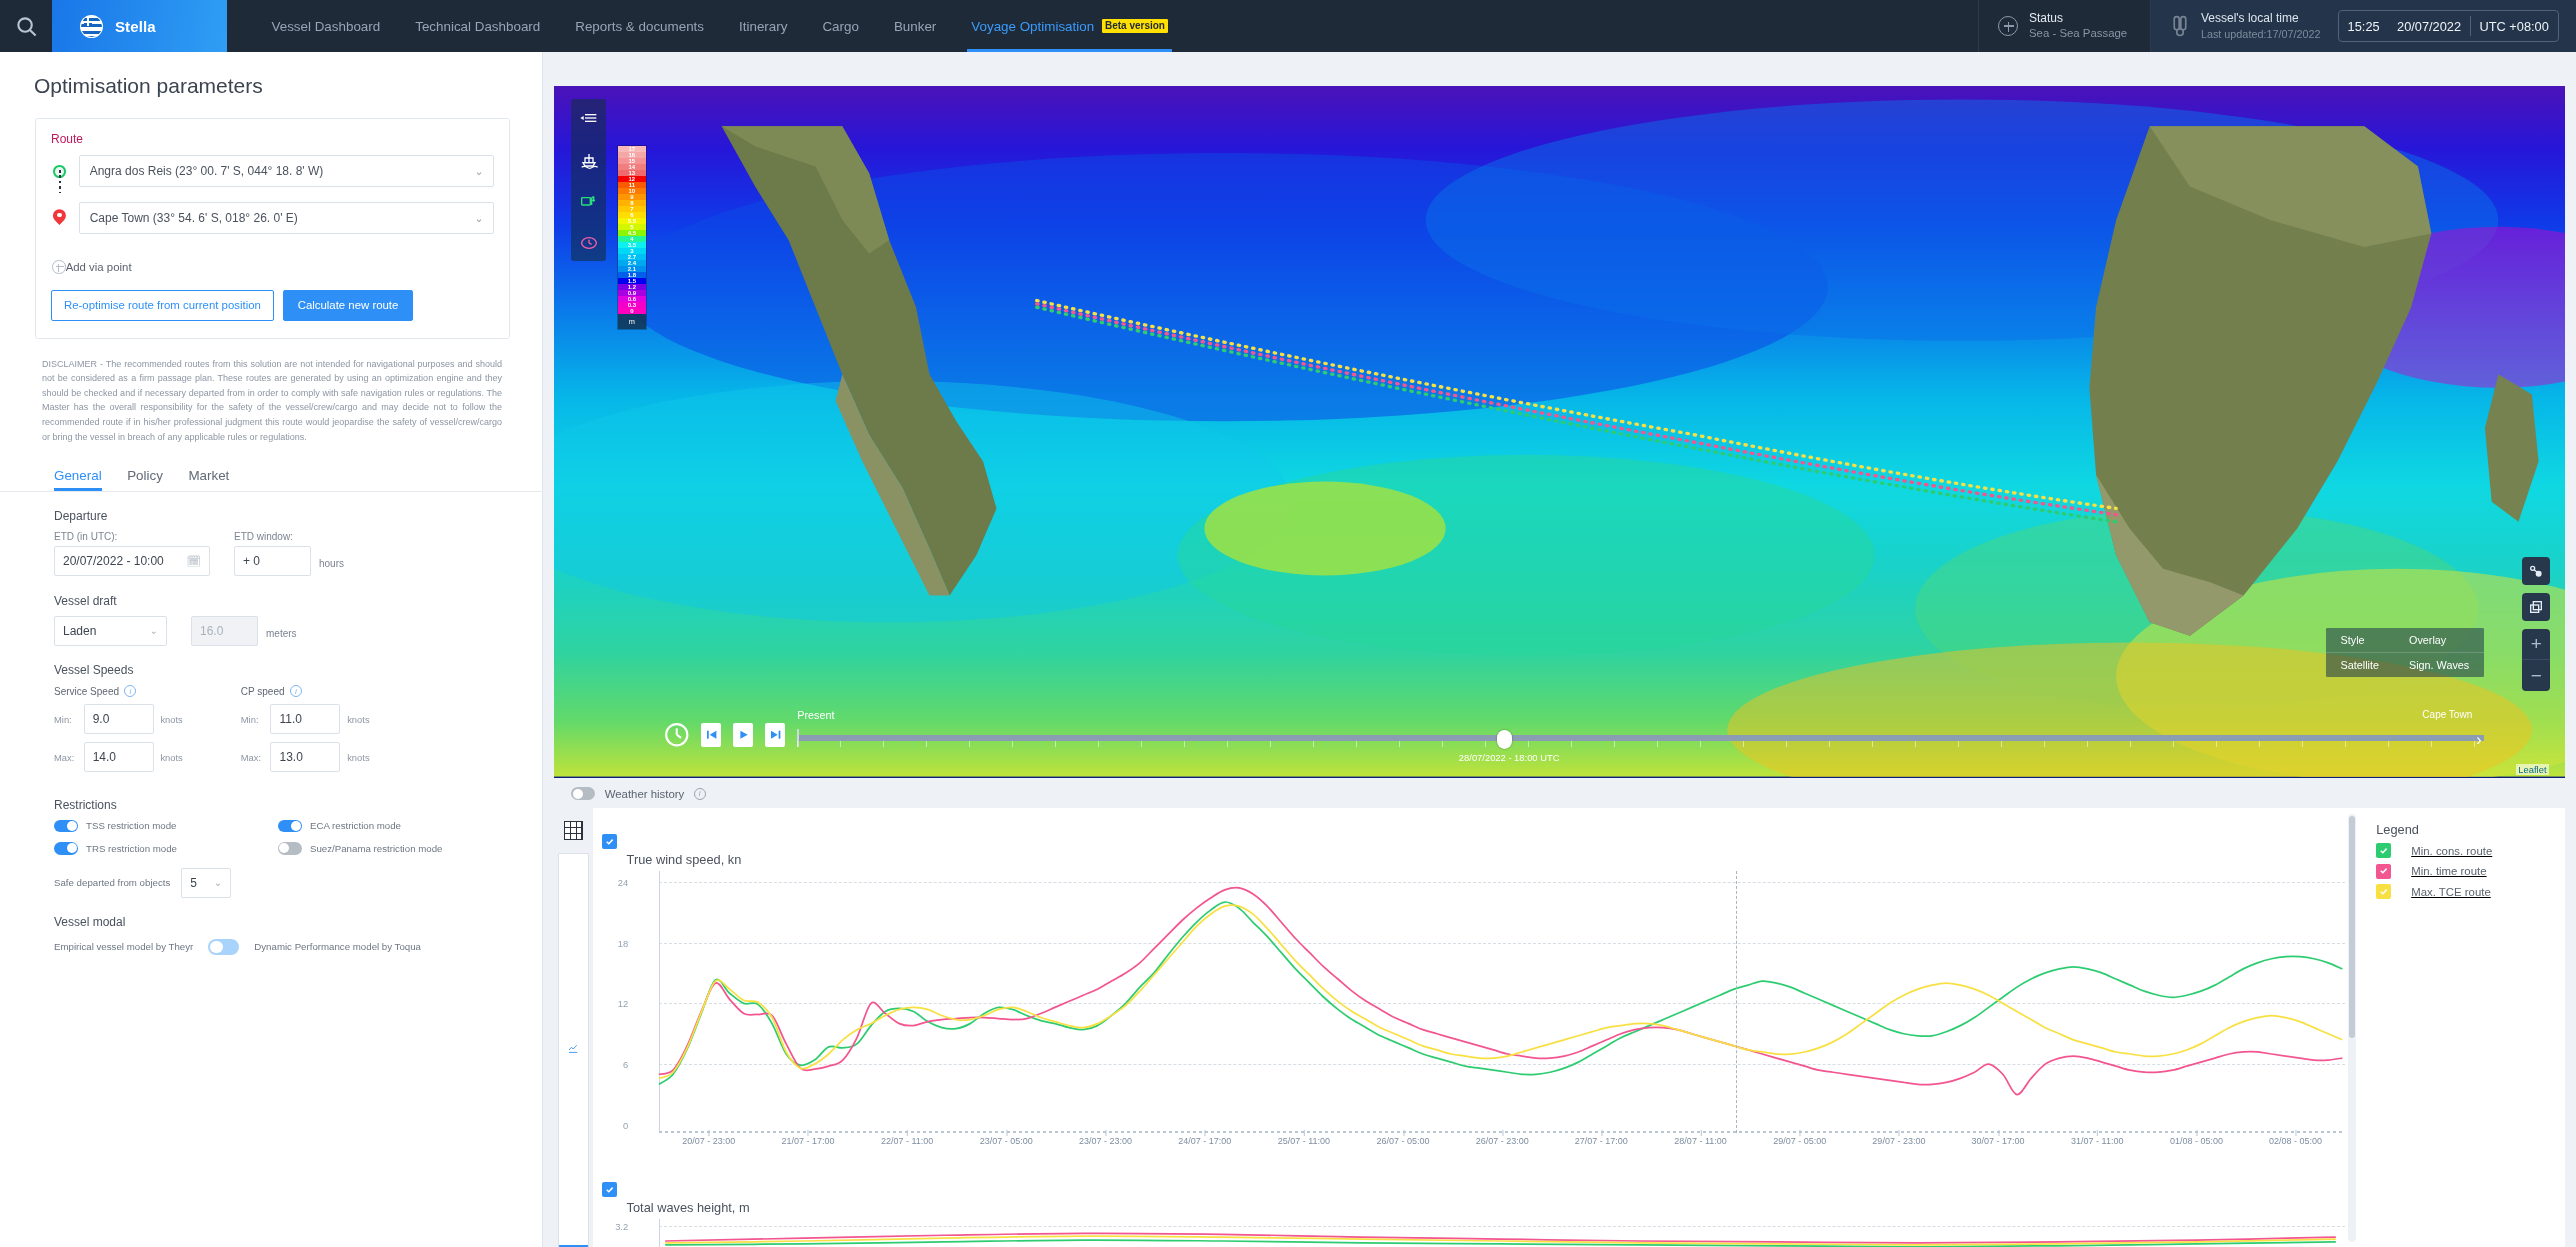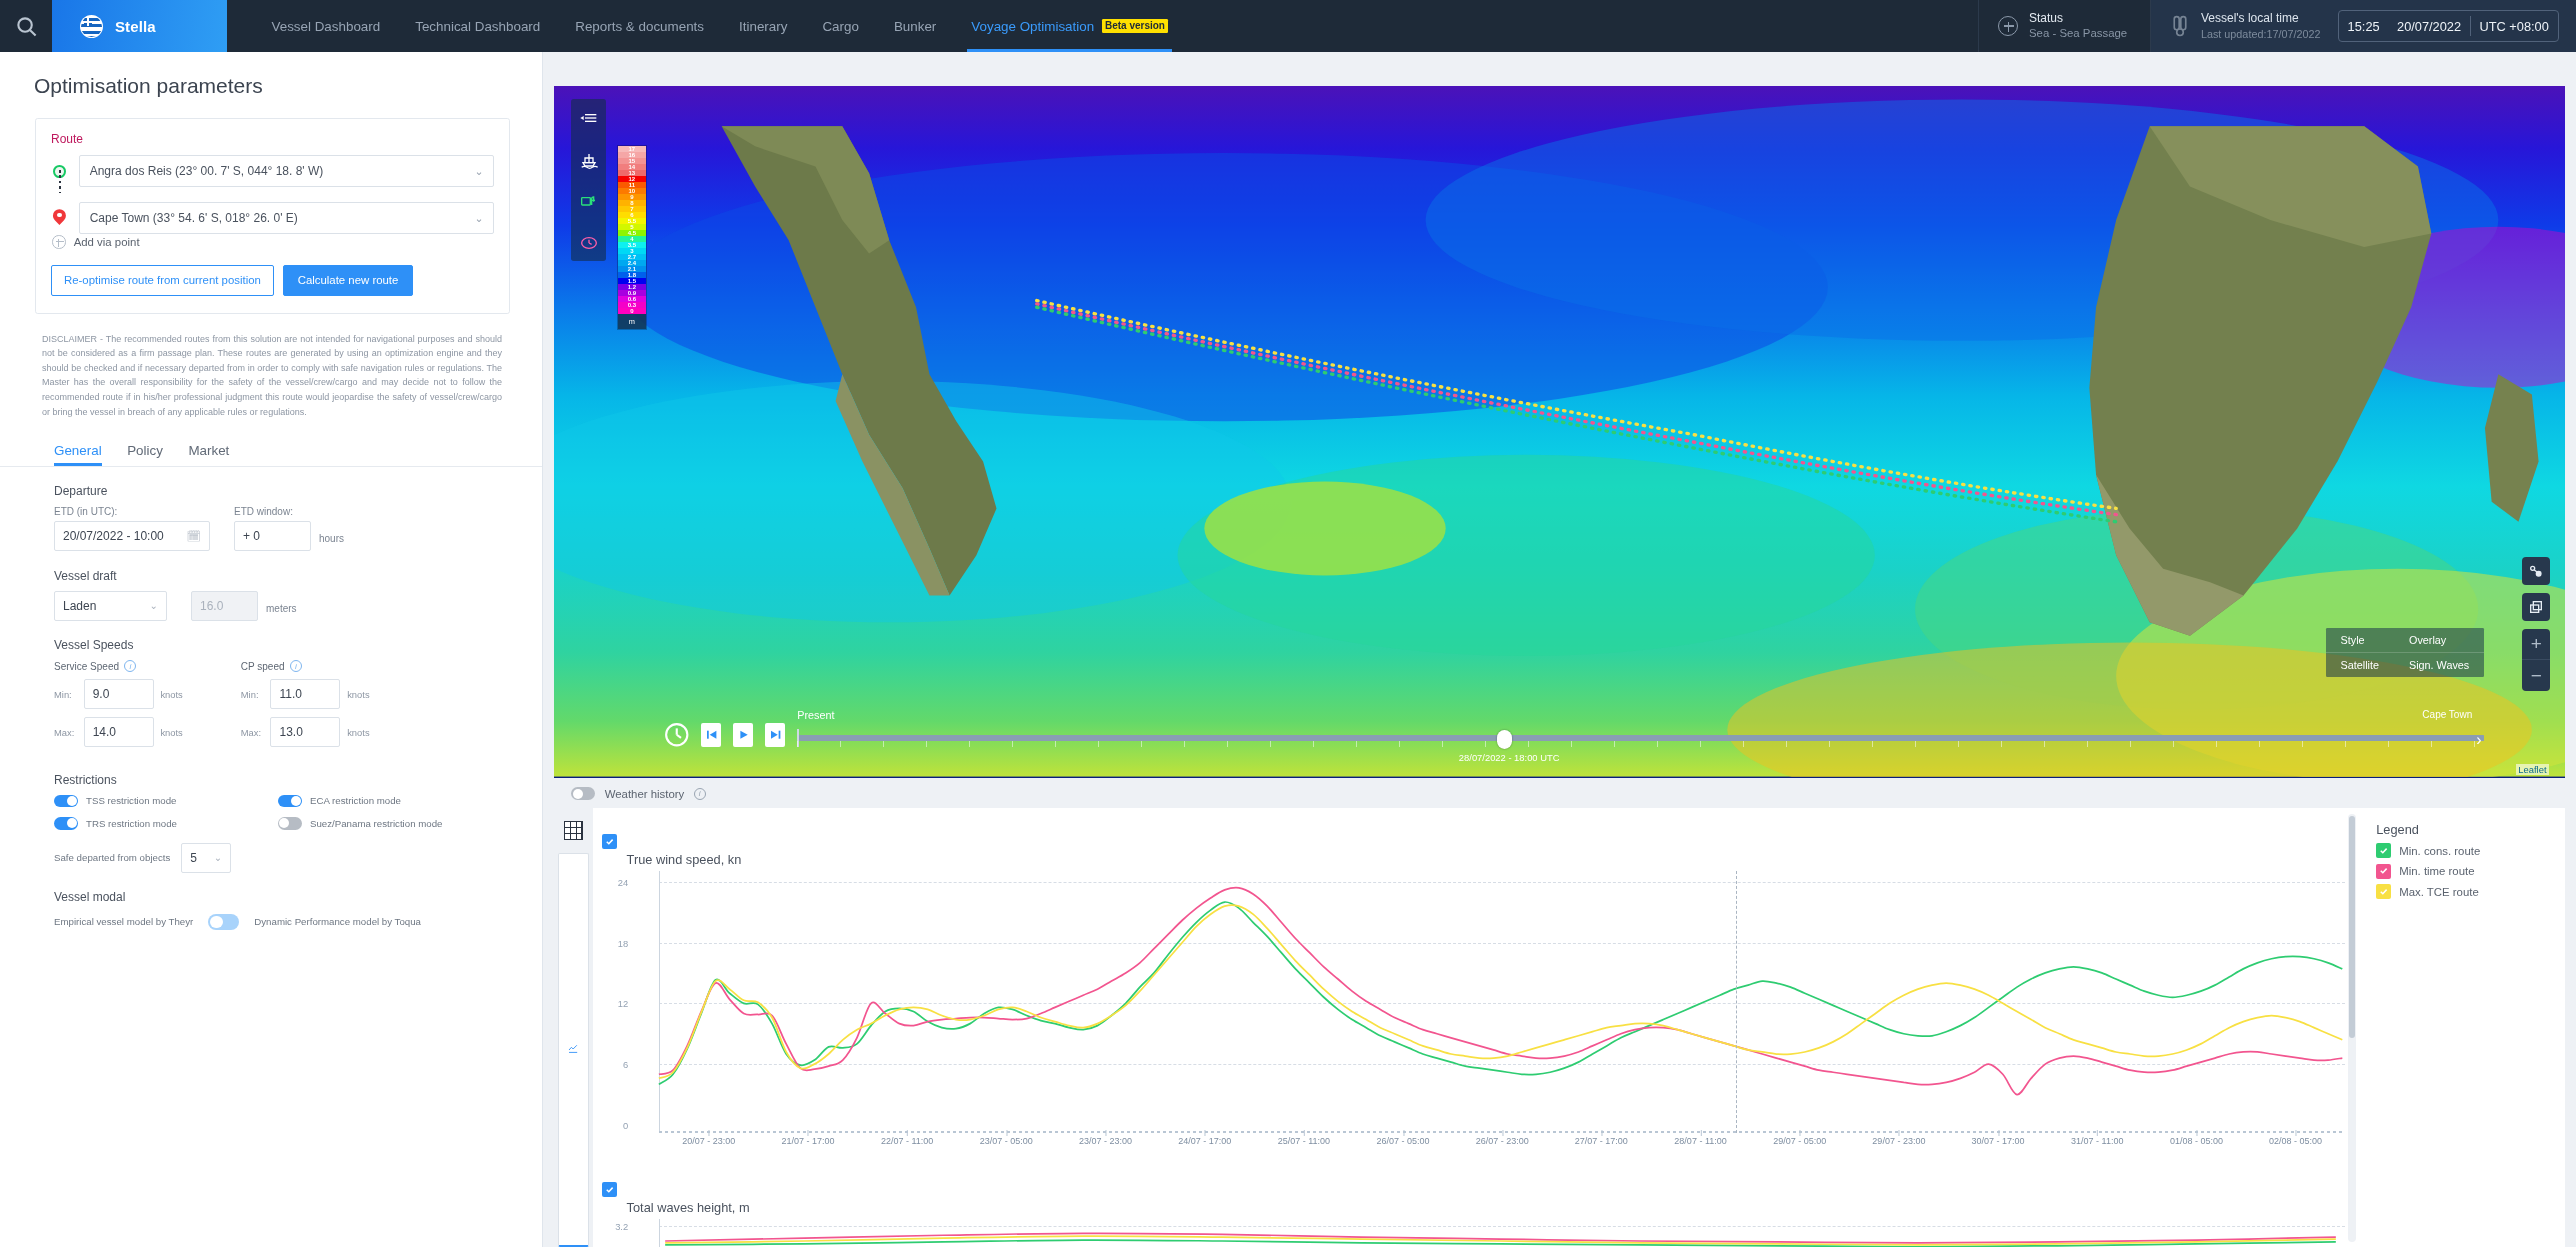--- a/index.html
+++ b/index.html
@@ -119,21 +119,21 @@
   .dotline{
     position:absolute; left:8px; top:15px; width:2px; height:23px;
     background: repeating-linear-gradient(#2b3340 0 2.7px, transparent 2.7px 5.4px);
   }
   .sel {
     flex:1; height:32px; border:0.7px solid #dbe1e8; border-radius:2px;
     display:flex; align-items:center; padding: 0 9.4px; font-size:12px; color:#4a525e;
     cursor:pointer; background:#fff;
   }
   .sel .chev { margin-left:auto; color:#9aa5b2; font-size:10.8px; }
-  .addvia { display:flex;align-items:center;gap:8px;margin-top:1px;margin-left:1.3px;cursor:pointer;}
+  .addvia { display:flex;align-items:center;margin-top:26px;margin-left:1.3px;cursor:pointer;}
   .addvia .pc{width:13.4px;height:13.4px;border-radius:50%;border:0.9px solid #b4bdc8;position:relative;flex:none;}
   .addvia .pc::before{content:"";position:absolute;left:50%;top:3px;width:0.9px;height:7.4px;margin-left:-0.5px;background:#b4bdc8;}
   .addvia .pc::after{content:"";position:absolute;top:50%;left:3px;height:0.9px;width:7.4px;margin-top:-0.5px;background:#b4bdc8;}
   .addvia span{font-size:11.4px;color:#5b636f;}
   .btnrow { display:flex; gap:9.4px; margin-top:16px; }
   .btn-o {
     border:0.7px solid #2e90f7; color:#2e90f7; background:#fff; border-radius:2px;
     font-size:11.4px; padding: 0 12px; height:31px; cursor:pointer; white-space:nowrap;
     font-family:"Liberation Sans",sans-serif;
   }
@@ -293,21 +293,21 @@
   .gl{position:absolute;left:27px;right:0;height:0;border-top:0.9px dashed #d7dde5;}
   .yaxis{position:absolute;left:27px;top:0;bottom:0;width:1.3px;background:#ccd5df;}
   .xaxis{position:absolute;left:27px;right:0;bottom:0;height:2.7px;
      background-image:repeating-linear-gradient(90deg,#b9c6d4 0 3.4px,transparent 3.4px 6px);}
   .xticks{position:absolute;left:27px;right:0;bottom:-19px;height:16px;}
   .xt{position:absolute;font-size:9px;color:#7e8ea1;transform:translateX(-50%);white-space:nowrap;}
   .xt::before{content:"";position:absolute;left:50%;top:-6.7px;width:0.9px;height:6px;background:#b9c6d4;}
   .vguide{position:absolute;top:0;bottom:0;width:0;border-left:0.9px dashed #aab5c2;}
   .legendbox{width:208px;flex:none;background:#fff;padding:13.4px 0 0 19px;}
   .lg-t{font-size:12.8px;color:#4a525e;margin-bottom:6.7px;}
-  .lg-row{display:flex;align-items:center;gap:8px;margin-bottom:5.4px;cursor:pointer;}
+  .lg-row{display:flex;align-items:center;gap:20px;margin-bottom:5.4px;cursor:pointer;text-decoration:underline;}
   .lg-cb{width:15px;height:15px;border-radius:2px;display:flex;align-items:center;justify-content:center;flex:none;}
   .lg-cb svg{width:9.4px;height:9.4px;stroke:#fff;stroke-width:2.6;fill:none;}
   .lg-l{font-size:11.4px;color:#5b636f;}
   .vscroll{position:absolute;right:1.3px;top:5.4px;bottom:5.4px;width:8px;background:#eef1f5;border-radius:4px;}
   .vscroll .th{position:absolute;left:0.7px;top:2.7px;width:6.7px;height:222px;background:#c3ccd6;border-radius:3.4px;}
 </style>
 </head>
 <body>
 
 <div class="topnav">

